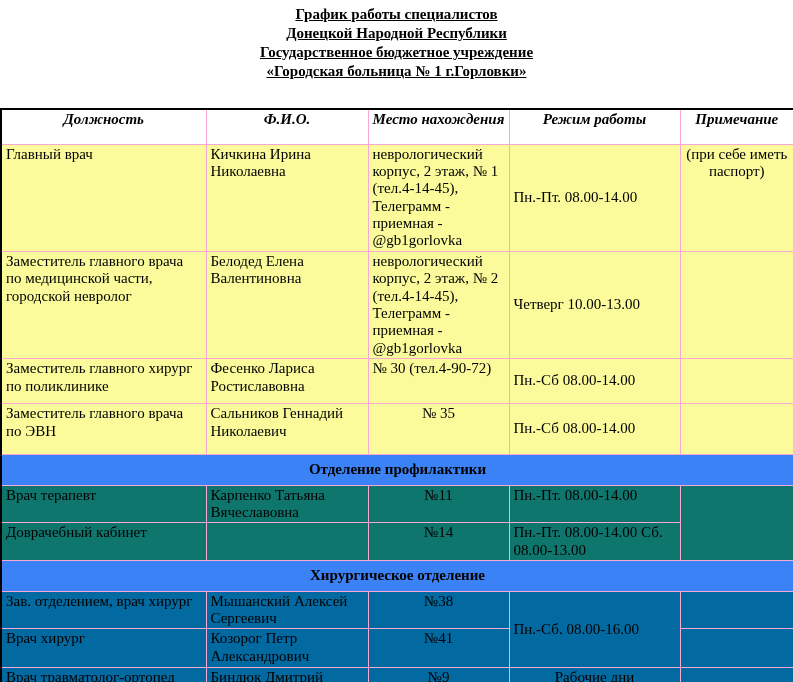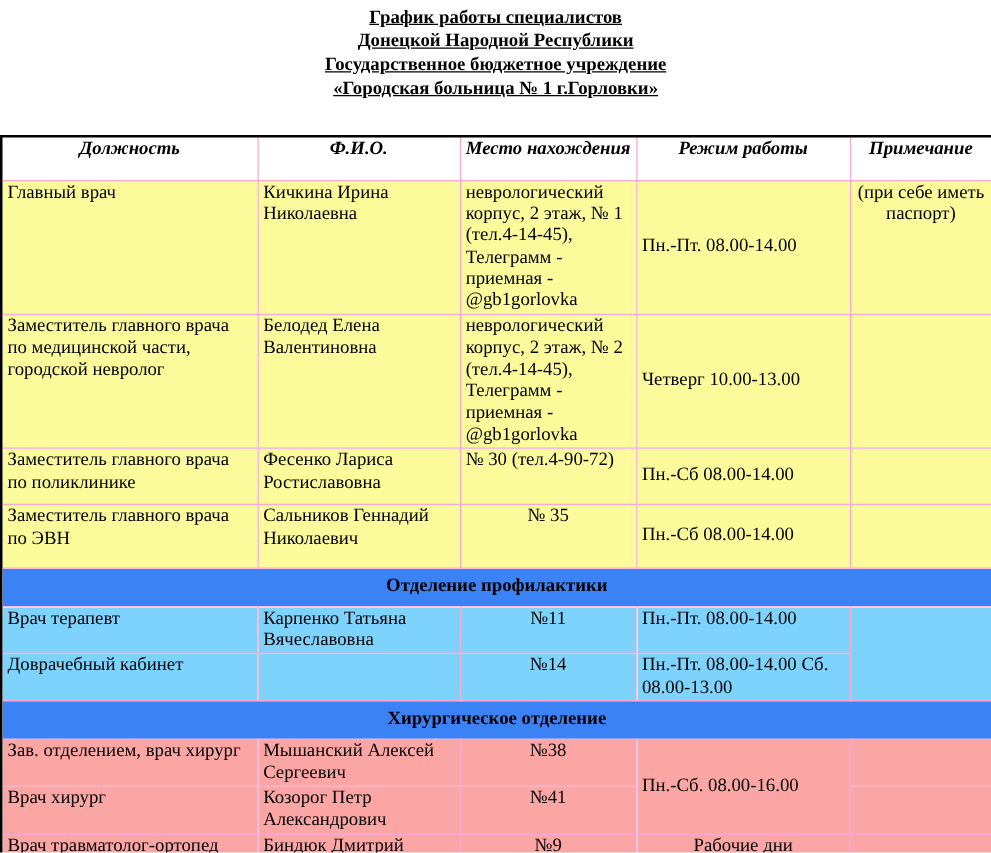--- a/index.html
+++ b/index.html
@@ -38,22 +38,22 @@
     overflow: hidden;
     word-wrap: break-word;
   }
   th {
     font-weight: bold;
     font-style: italic;
     text-align: center;
     background: #ffffff;
   }
   tr.yellow td { background: #fbfb9b; }
-  tr.green td  { background: #7dd3fc; }
-  tr.orange td { background: #fca5a5; }
+  tr.green td  { background: #0f766e; }
+  tr.orange td { background: #0369a1; }
   tr.section td {
     background: #3b82f6;
     font-weight: bold;
     text-align: center;
     vertical-align: middle;
     padding: 6px;
   }
   .ac { text-align: center; }
   .vm { vertical-align: middle; }
   
@@ -108,21 +108,21 @@
 
   <tr class="yellow r2">
     <td>Заместитель главного врача по медицинской части, городской невролог</td>
     <td>Белодед Елена Валентиновна</td>
     <td>неврологический корпус, 2 этаж, № 2 (тел.4-14-45), Телеграмм - приемная - @gb1gorlovka</td>
     <td class="vm">Четверг 10.00-13.00</td>
     <td></td>
   </tr>
 
   <tr class="yellow r3">
-    <td>Заместитель главного врача по поликлинике</td>
+    <td>Заместитель главного хирург по поликлинике</td>
     <td>Фесенко Лариса Ростиславовна</td>
     <td>№ 30 (тел.4-90-72)</td>
     <td class="vm">Пн.-Сб 08.00-14.00</td>
     <td></td>
   </tr>
 
   <tr class="yellow r4">
     <td>Заместитель главного врача по ЭВН</td>
     <td>Сальников Геннадий Николаевич</td>
     <td class="ac">№ 35</td>

